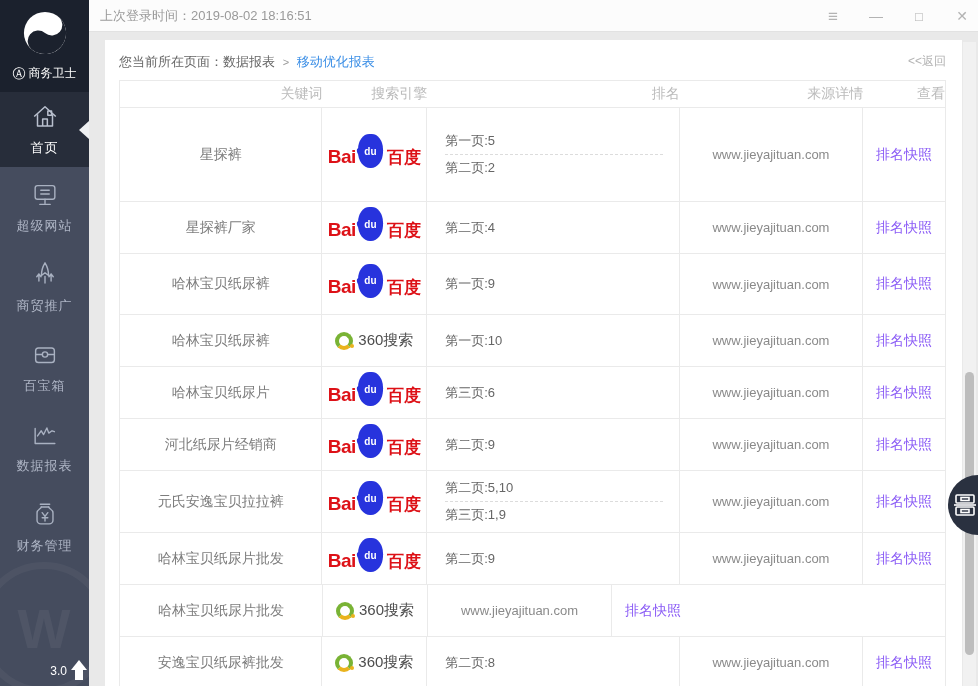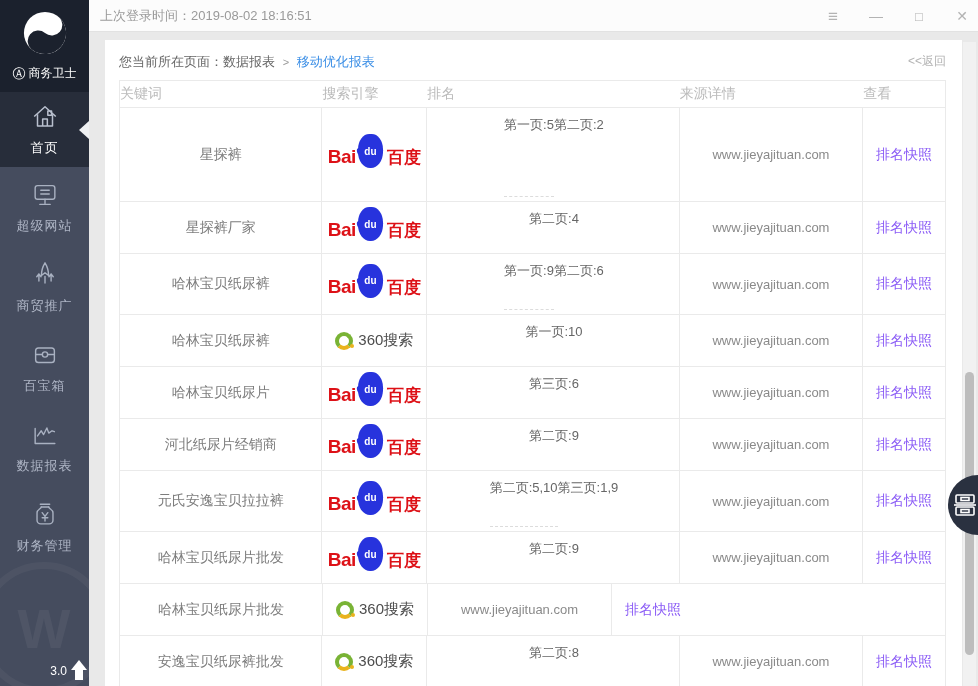--- a/index.html
+++ b/index.html
@@ -35,26 +35,26 @@
   .win-btn.max { font-size:13px; }
   
   .card { position:absolute; left:105px; top:40px; width:857px; height:646px; background:#fff; z-index:2; }
   .breadcrumb { padding:13px 14px 9px 14px; font-size:13px; color:#666; }
   .breadcrumb .sep { color:#999; margin:0 4px; font-size:11px; }
   .breadcrumb a { color:#3a8ee6; text-decoration:none; cursor:pointer; }
   .back-link { position:absolute; right:16px; top:13px; font-size:12px; color:#b3b3b3; cursor:pointer; }
   
   .rank-table { margin:0 14px; width:827px; border:1px solid #eaeaea; border-bottom:none; }
   .thead { display:flex; height:27px; align-items:center; border-bottom:1px solid #eaeaea; color:#bbbbbb; font-size:14px; }
-  .th { text-align:left; }
+  .th { text-align:right; }
   .tr { display:flex; border-bottom:1px solid #eaeaea; align-items:stretch; }
   .td { display:flex; align-items:center; justify-content:center; border-right:1px solid #eaeaea; color:#7d7d7d; font-size:14px; }
   .td:last-child { border-right:none; }
   .c0 { width:203px; } .c1 { width:105px; } .c2 { width:253px; } .c3 { width:184px; } .c4 { width:82px; }
-  .td.rank-cell { flex-direction:row; align-items:stretch; justify-content:center; padding:4px 16px 4px 18px; }
+  .td.rank-cell { flex-direction:column; align-items:stretch; justify-content:center; padding:4px 16px 4px 18px; }
   .rank-line { line-height:26px; color:#666; font-size:13px; }
   .rank-line:not(:last-child) { border-bottom:1px dashed #dcdcdc; }
   .source-text { font-size:13px; color:#8a8a8a; }
   .snapshot-link { font-size:14px; color:#8b5cf6; cursor:pointer; }
   
   .baidu { display:flex; align-items:flex-end; font-weight:bold; cursor:default; }
   .baidu .bai { color:#dd1117; font-size:19px; line-height:22px; letter-spacing:-0.5px; }
   .paw { position:relative; width:27px; height:27px; margin:0 1px; }
   .paw .toe { position:absolute; background:#2733dd; border-radius:50%; }
   .paw .t1 { width:5px; height:7px; left:0; top:7px; transform:rotate(-15deg); }
@@ -256,21 +256,20 @@
                 <i class="toe t2"></i>
                 <i class="toe t3"></i>
                 <i class="toe t4"></i>
                 <span class="pad">du</span>
               </span>
               <span class="cn">百度</span>
             </span>
           </div>
           <div class="td c2 rank-cell">
             <div class="rank-line">第一页:9</div>
-            <div class="rank-line">第二页:6</div>
           </div>
           <div class="td c3">
             <span class="source-text">www.jieyajituan.com</span>
           </div>
           <div class="td c4">
             <a class="snapshot-link">排名快照</a>
           </div>
         </div>
         <div class="tr" style="min-height: 52px;">
           <div class="td c0">哈林宝贝纸尿裤</div>

